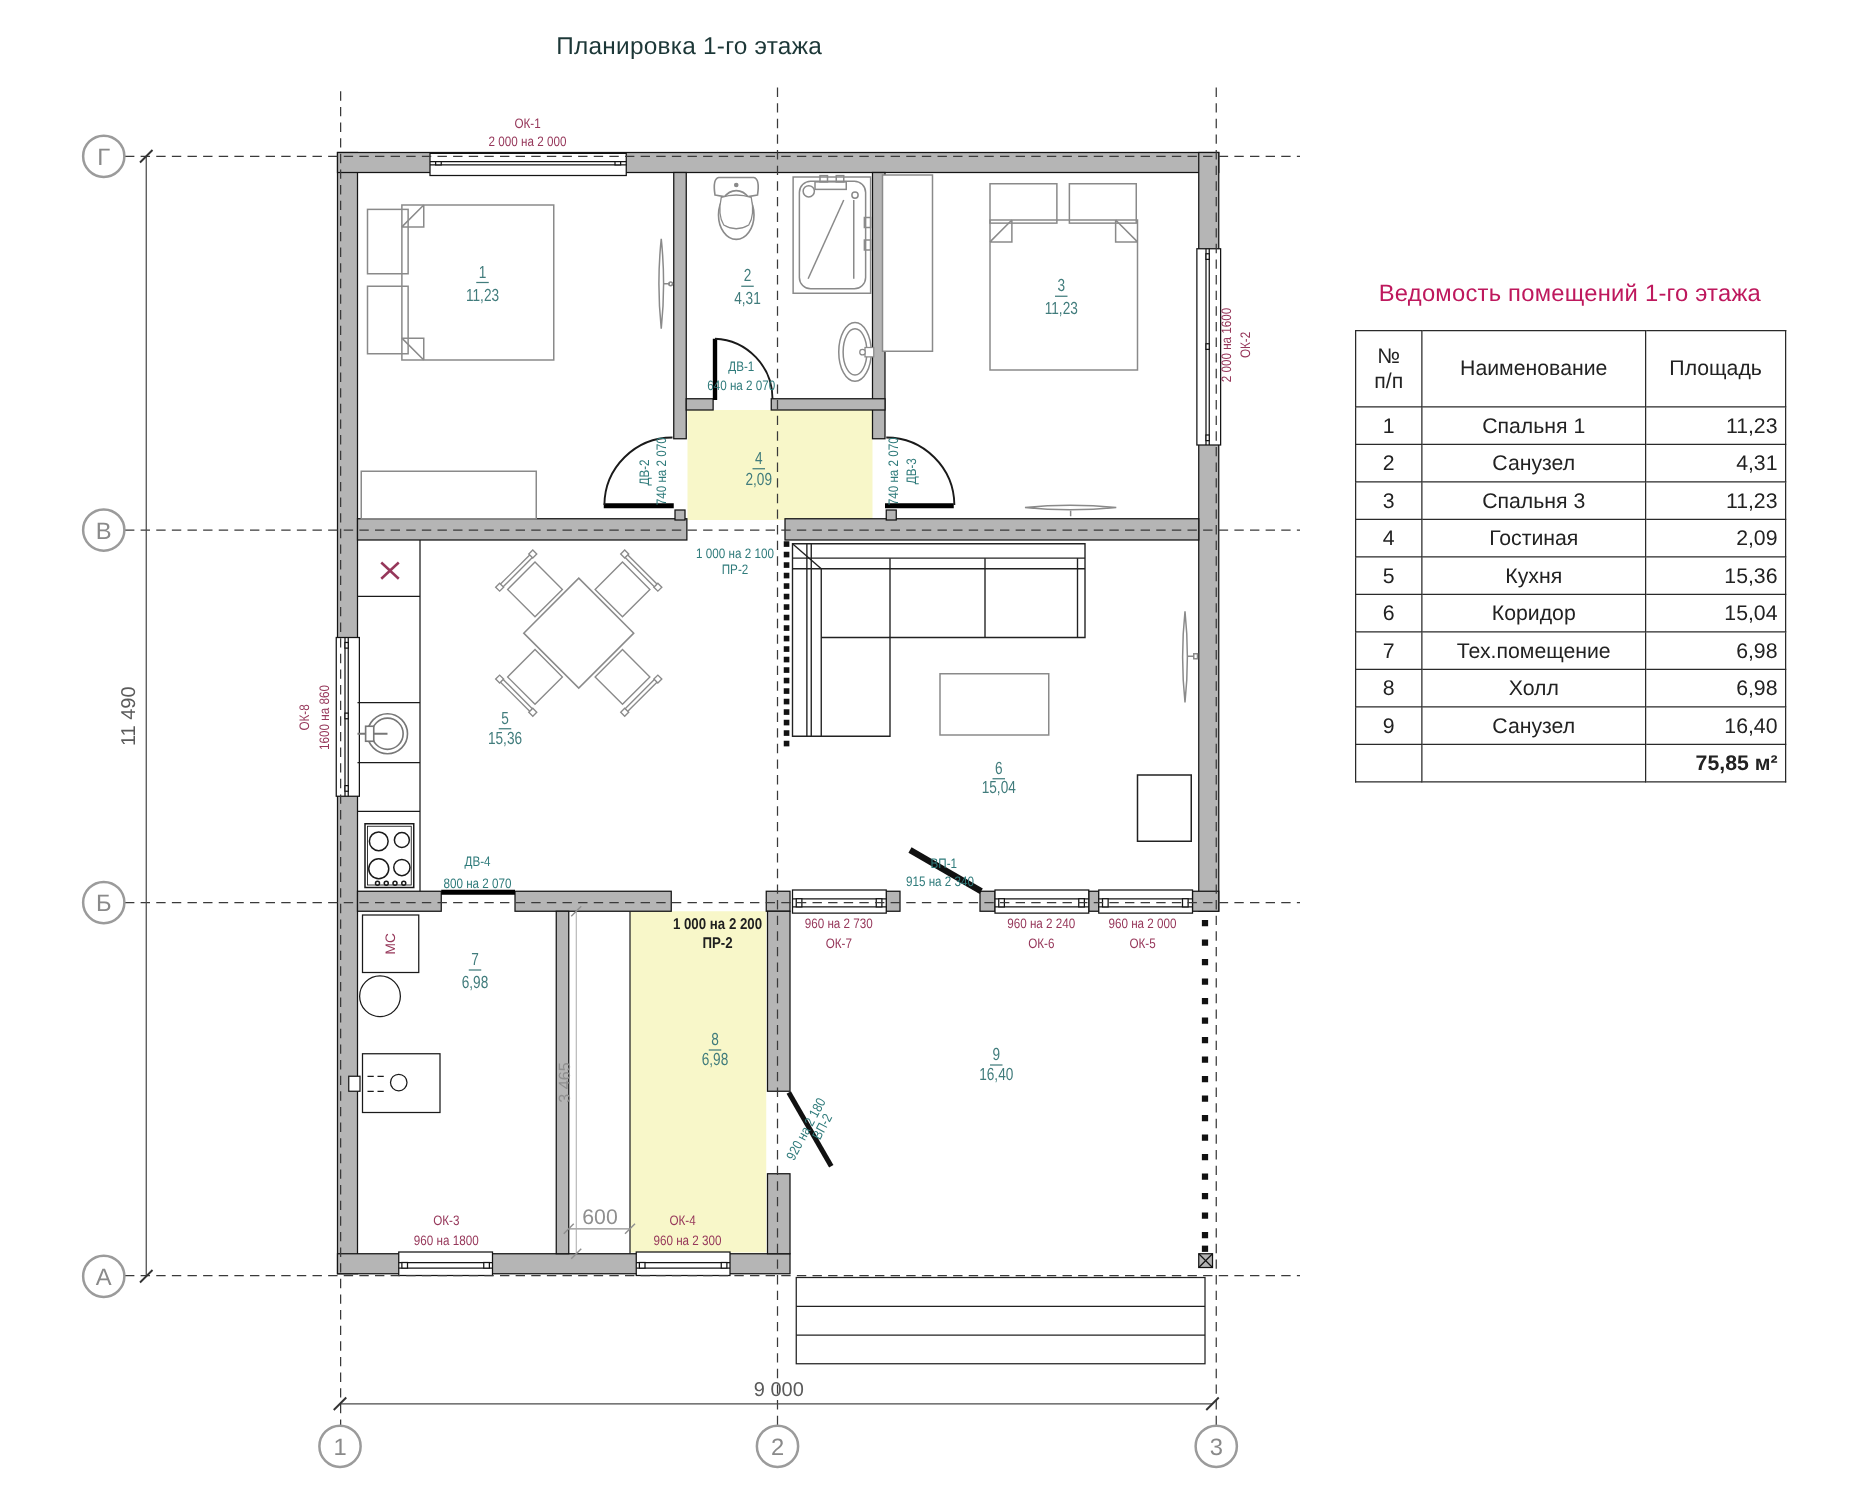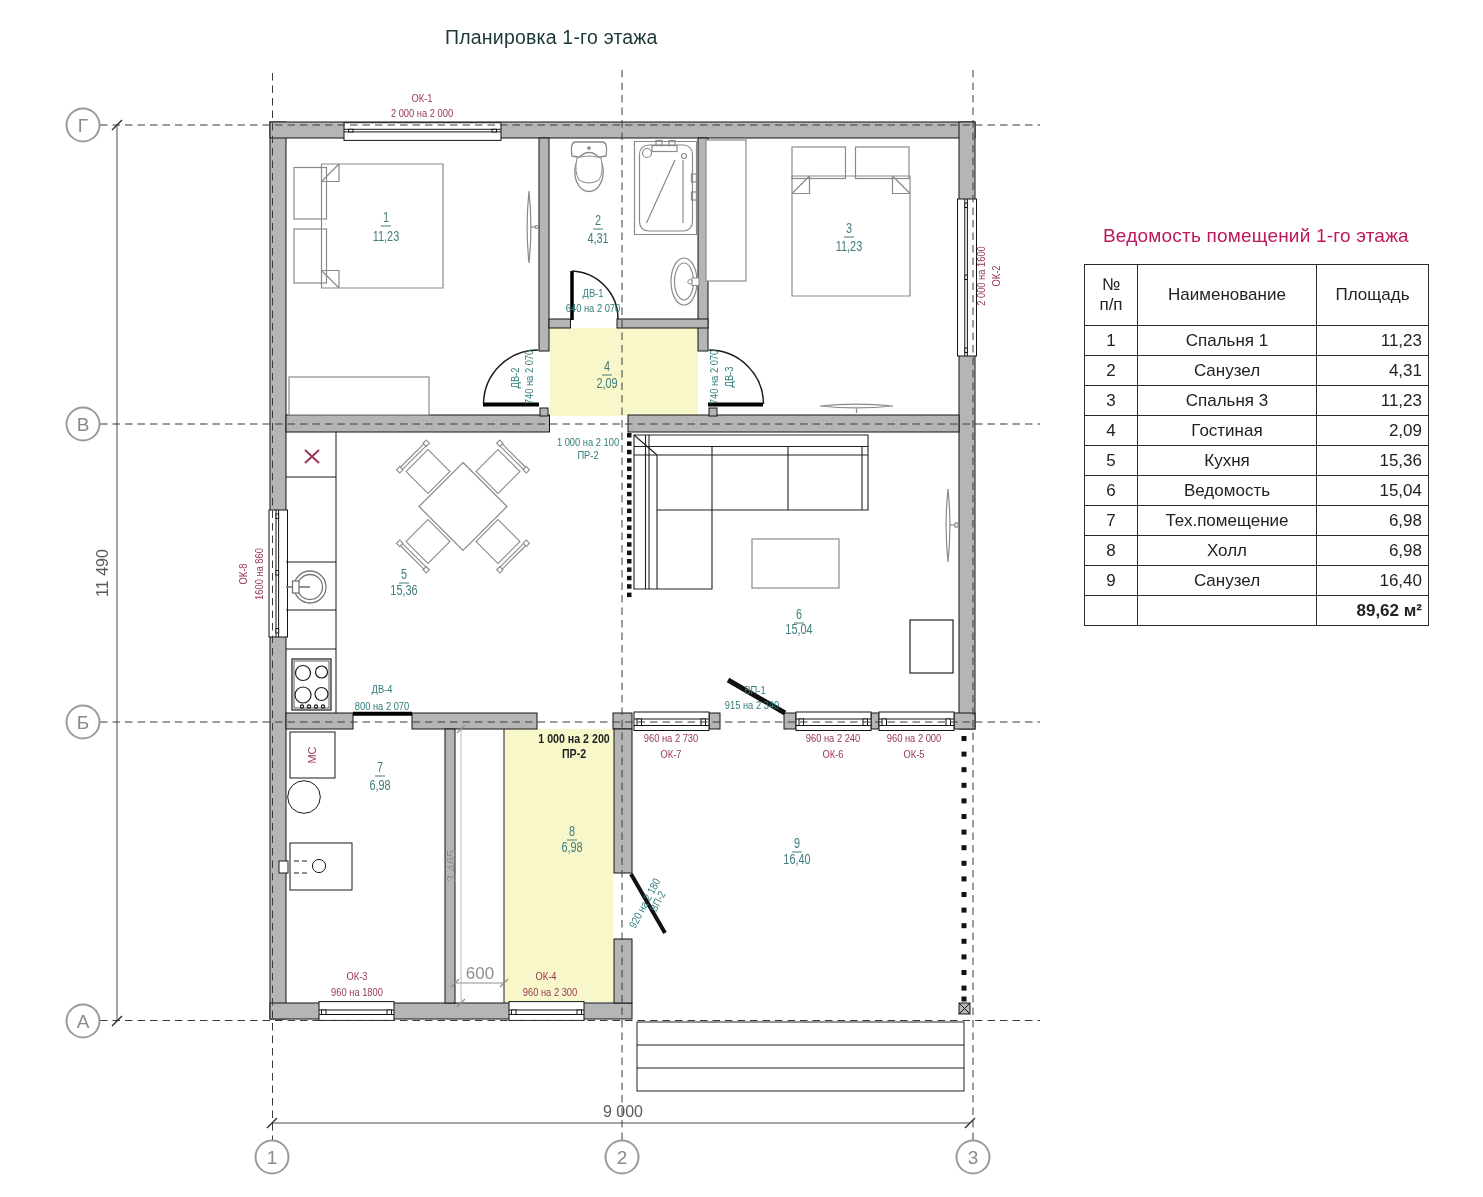--- a/index.html
+++ b/index.html
@@ -58,42 +58,42 @@
             <td class="nm">Гостиная</td>
             <td class="ar">2,09</td>
           </tr>
 <tr>
             <td class="num">5</td>
             <td class="nm">Кухня</td>
             <td class="ar">15,36</td>
           </tr>
 <tr>
             <td class="num">6</td>
-            <td class="nm">Ведомость</td>
+            <td class="nm">Коридор</td>
             <td class="ar">15,04</td>
           </tr>
 <tr>
             <td class="num">7</td>
             <td class="nm">Тех.помещение</td>
             <td class="ar">6,98</td>
           </tr>
 <tr>
             <td class="num">8</td>
             <td class="nm">Холл</td>
             <td class="ar">6,98</td>
           </tr>
 <tr>
             <td class="num">9</td>
             <td class="nm">Санузел</td>
             <td class="ar">16,40</td>
           </tr>
 <tr>
             <td class="num"></td>
             <td class="nm"></td>
-            <td class="ar" style="font-weight:bold;">89,62 м²</td>
+            <td class="ar" style="font-weight:bold;">75,85 м²</td>
           </tr>
 </tbody>
       </table>
 </div>
 <svg id="plan" width="1483" height="1197" viewBox="0 0 1483 1197" style="position:absolute;left:0;top:0;">
 
 <rect x="550" y="328" width="148" height="88" fill="#f8f7c9"></rect>
 
 <rect x="504" y="729" width="109" height="273" fill="#f8f7c9"></rect>
 

